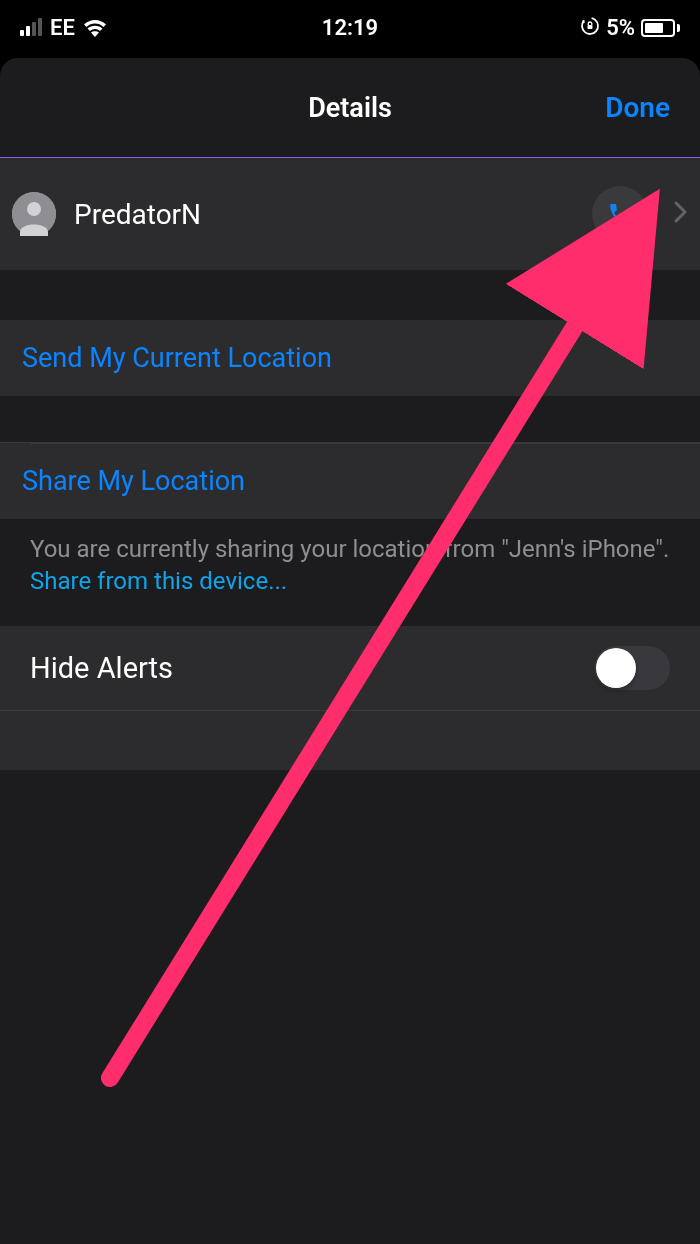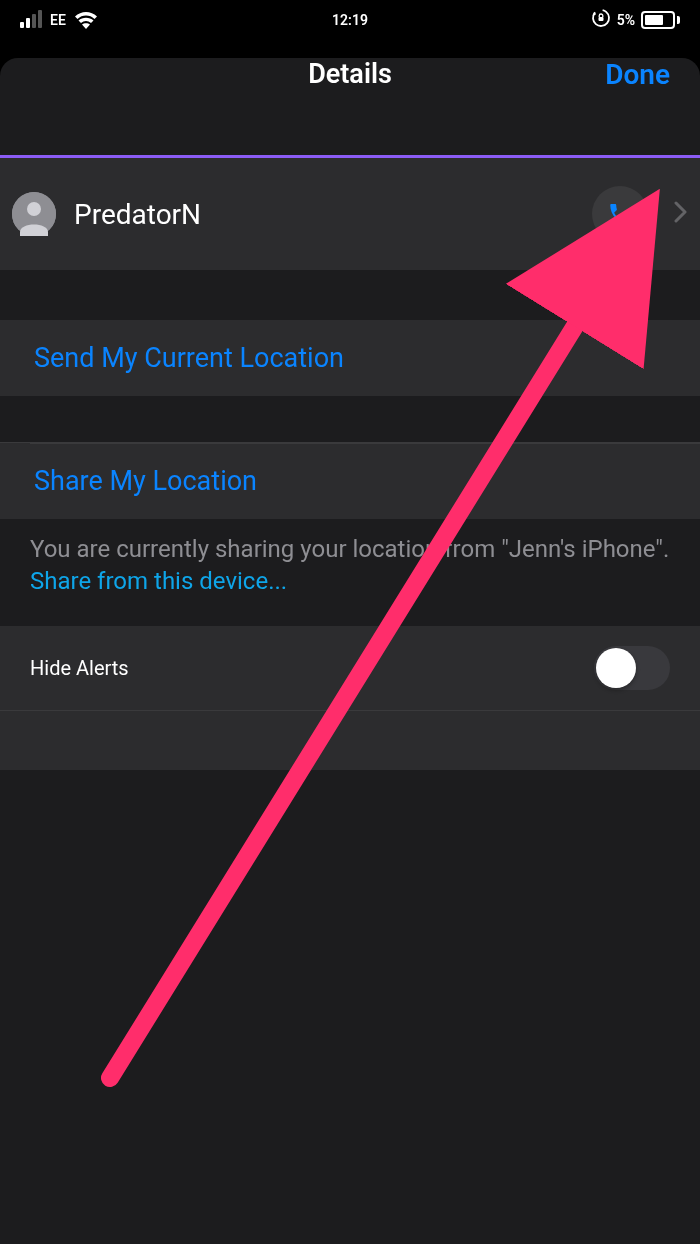--- a/index.html
+++ b/index.html
@@ -13,24 +13,24 @@
       width: 700px;
       height: 1244px;
       background: #000;
       color: #fff;
       overflow: hidden;
       position: relative;
     }
     .status-bar {
       height: 40px;
       display: flex;
-      align-items: center;
+      align-items: flex-end;
       justify-content: space-between;
       padding: 0 20px;
-      font-size: 14px;
+      font-size: 22px;
       font-weight: 600;
     }
     .status-left {
       display: flex;
       align-items: center;
       gap: 8px;
     }
     .status-center {
       position: absolute;
       left: 50%;
@@ -89,23 +89,24 @@
       top: 58px;
       left: 0;
       right: 0;
       bottom: 0;
       background: #1c1c1e;
       border-radius: 18px 18px 0 0;
     }
     .sheet-header {
       height: 100px;
       display: flex;
+      align-items: center;
       justify-content: center;
       position: relative;
-      border-bottom: 3px solid #8b5cf6;
+      border-bottom: 1px solid #8b5cf6;
     }
     .sheet-title {
       font-size: 27px;
       font-weight: 600;
       color: #fff;
     }
     .done-btn {
       position: absolute;
       right: 30px;
       color: #0a84ff;
@@ -149,21 +150,21 @@
     .chevron {
       color: #636366;
       margin-left: 8px;
     }
     .gap-section {
       height: 50px;
       background: #1c1c1e;
     }
     .option-row {
       background: #2c2c2e;
-      padding: 22px 34px;
+      padding: 22px 22px;
       font-size: 27px;
     }
     .option-row.blue {
       color: #0a84ff;
     }
     .option-row + .option-row {
       border-top: 0.5px solid #3a3a3c;
       margin-top: 46px;
     }
     .option-ruled {
@@ -186,21 +187,21 @@
     }
     .footer-text .link {
       color: #0ea5e9;
     }
     .toggle-row {
       background: #2c2c2e;
       padding: 20px 30px;
       display: flex;
       align-items: center;
       justify-content: space-between;
-      font-size: 20px;
+      font-size: 29px;
       color: #fff;
     }
     .toggle {
       width: 76px;
       height: 44px;
       border-radius: 22px;
       background: #39393d;
       position: relative;
     }
     .toggle-knob {

